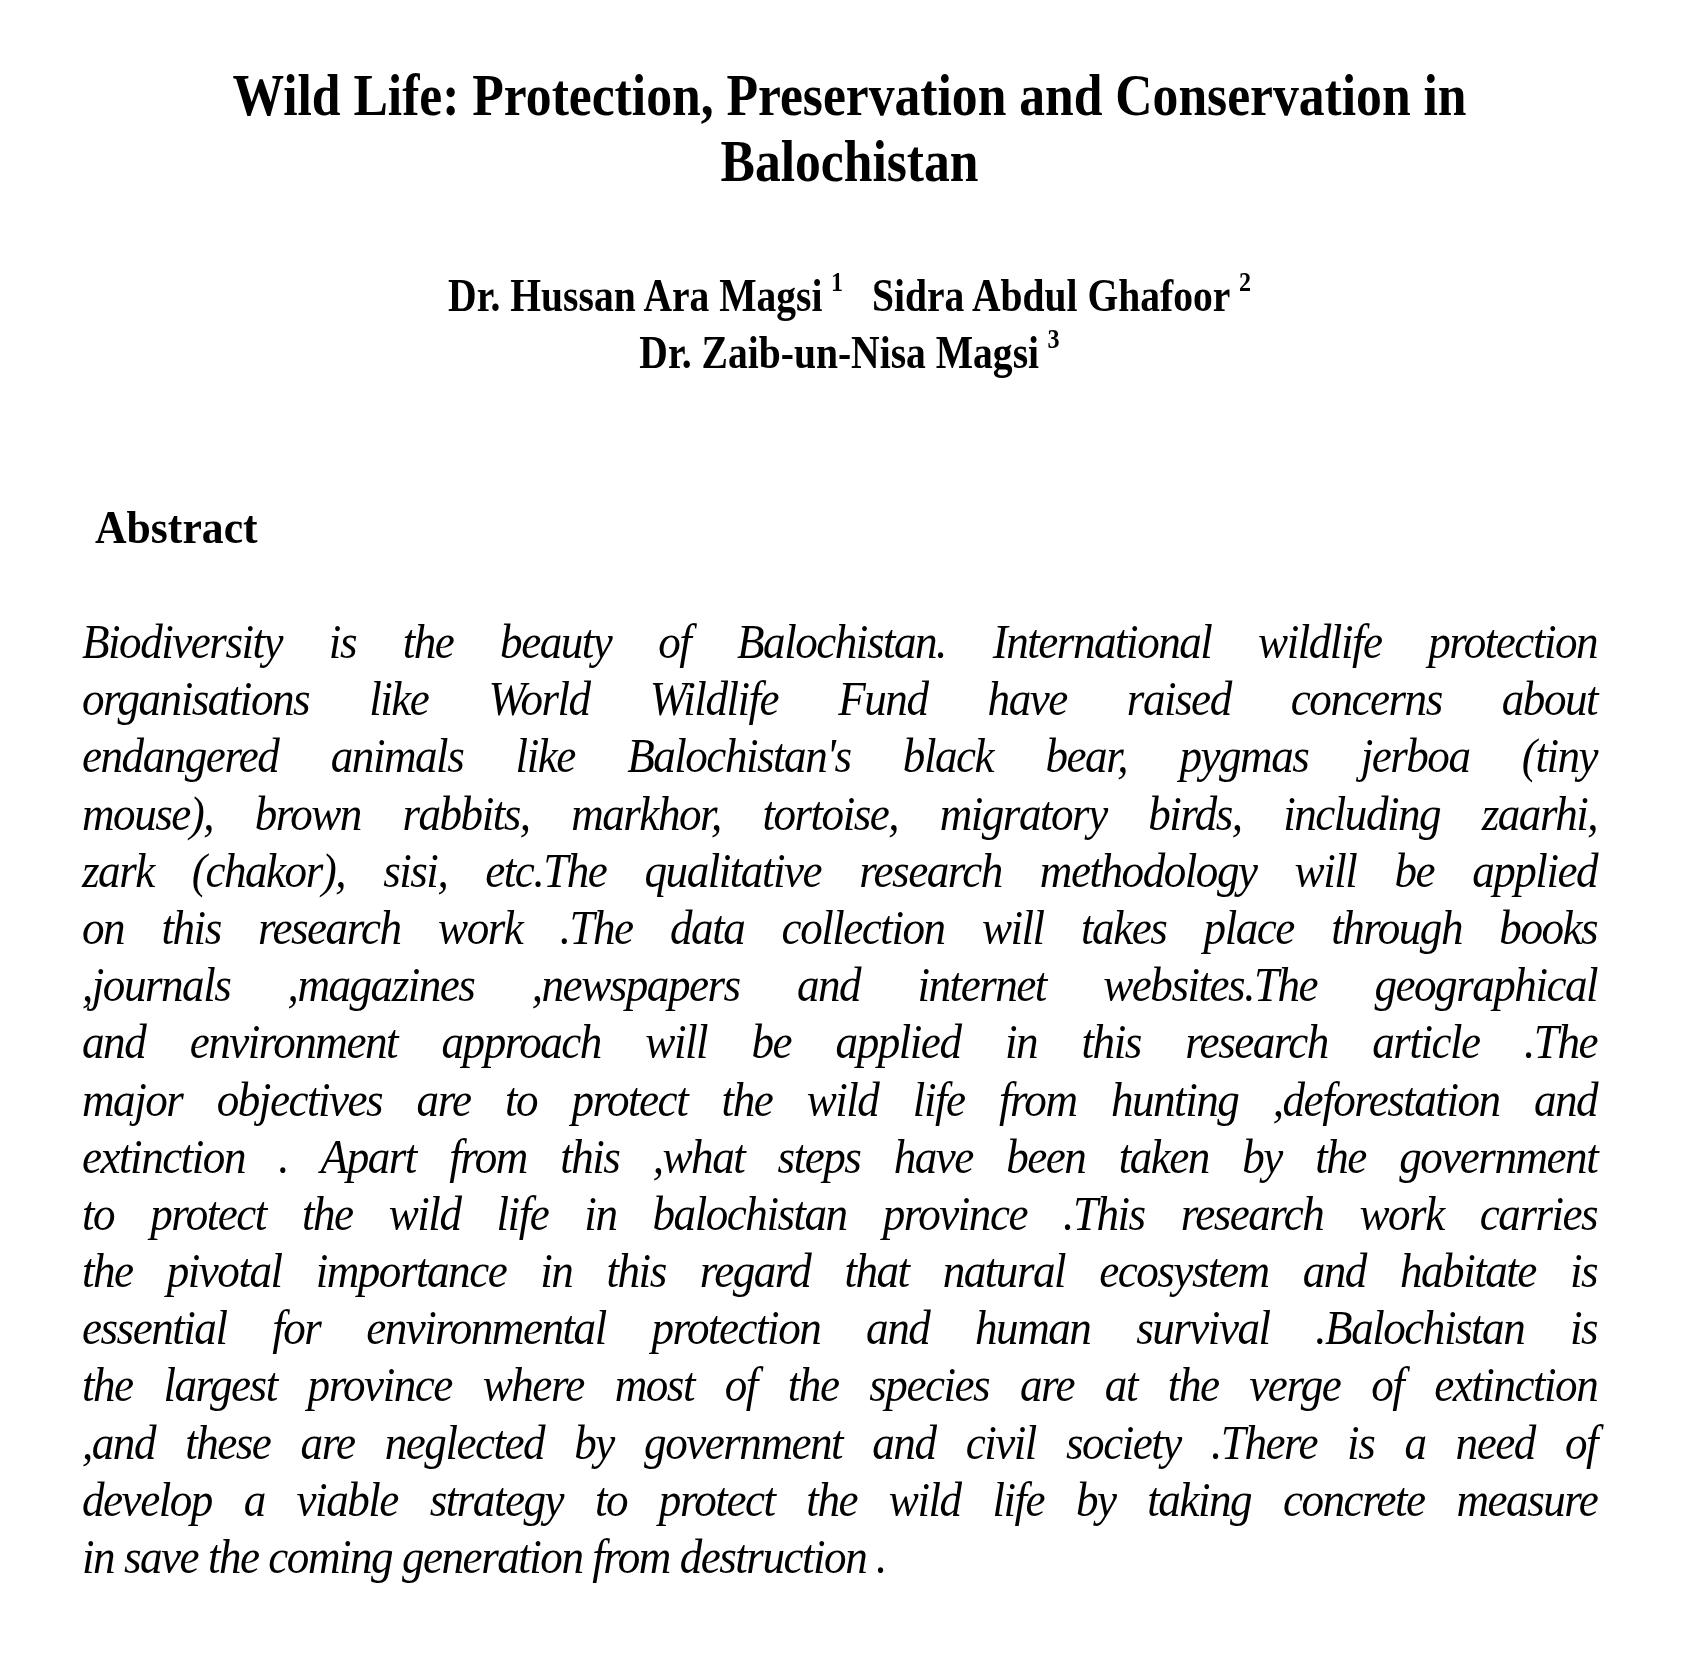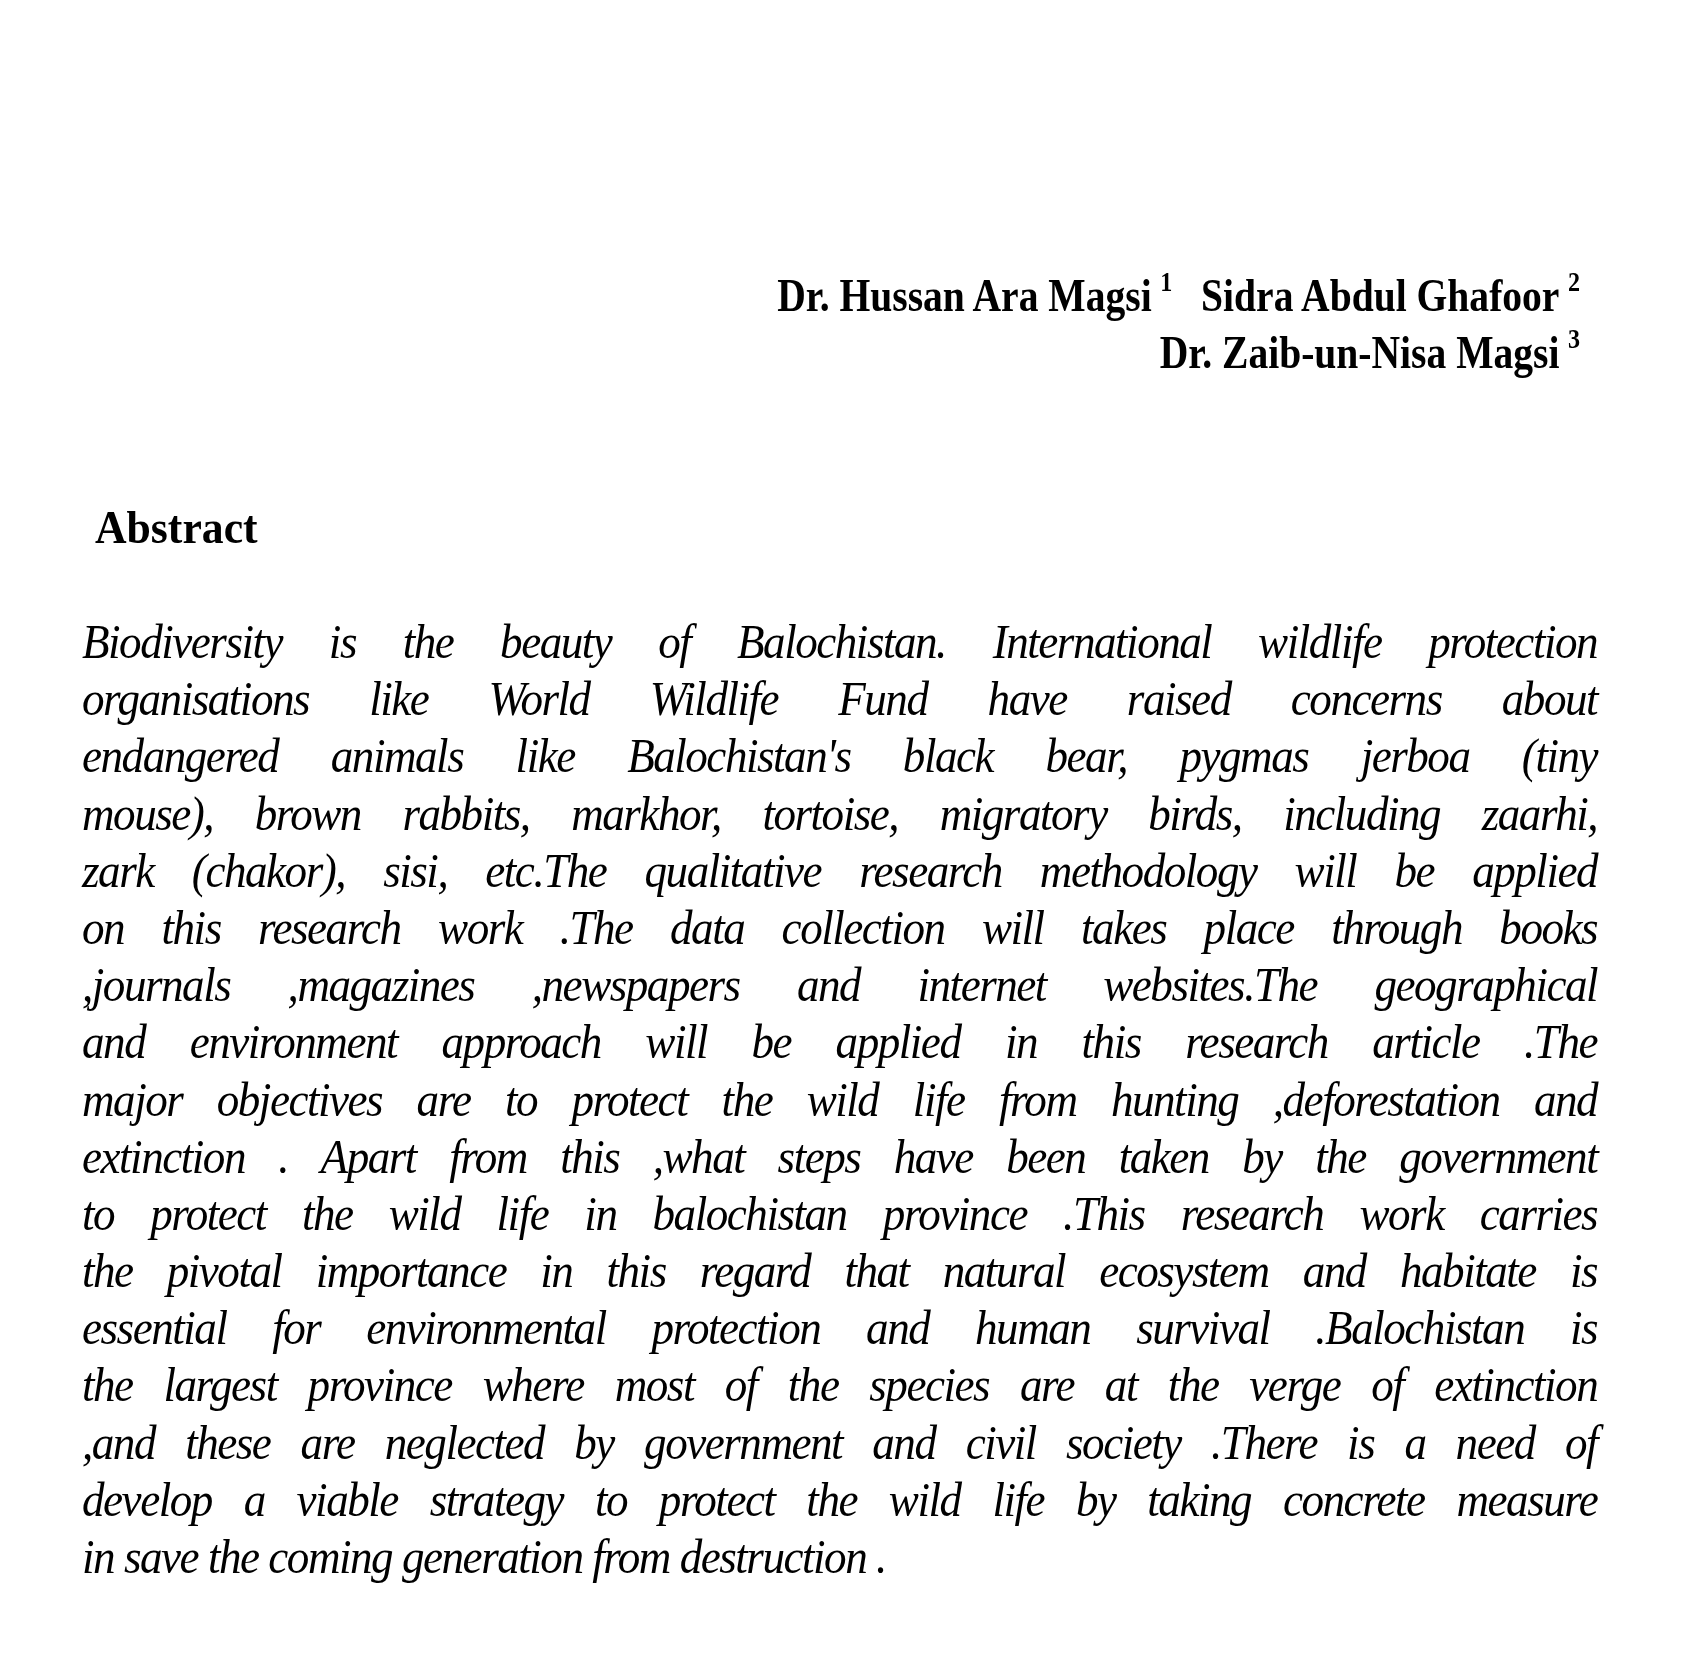--- a/index.html
+++ b/index.html
@@ -35,21 +35,21 @@
       line-height: 66px;
       white-space: nowrap;
       transform: scaleX(0.86);
       transform-origin: center;
     }
     .authors-block {
       position: absolute;
       left: 0;
       top: 267px;
       width: 1699px;
-      text-align: right;
+      text-align: center;
     }
     .author-line {
       display: block;
       font-weight: bold;
       font-size: 46px;
       line-height: 57px;
       white-space: nowrap;
       transform: scaleX(0.86);
       transform-origin: center;
     }
@@ -97,20 +97,24 @@
     }
     .abstract-line.last {
       text-align-last: left;
     }
   </style>
 </head>
 <body>
 
 <div class="page">
 
+  <div class="title-block">
+    <span class="title-line">Wild Life: Protection, Preservation and Conservation in</span>
+    <span class="title-line">Balochistan</span>
+  </div>
 
   <div class="authors-block">
     <span class="author-line">
       <span class="author-name">Dr. Hussan Ara Magsi</span><sup class="author-sup">1</sup><span class="author-sep"></span>
       <span class="author-name">Sidra Abdul Ghafoor</span><sup class="author-sup">2</sup>
     </span>
     <span class="author-line">
       <span class="author-name">Dr. Zaib-un-Nisa Magsi</span><sup class="author-sup">3</sup>
     </span>
   </div>

